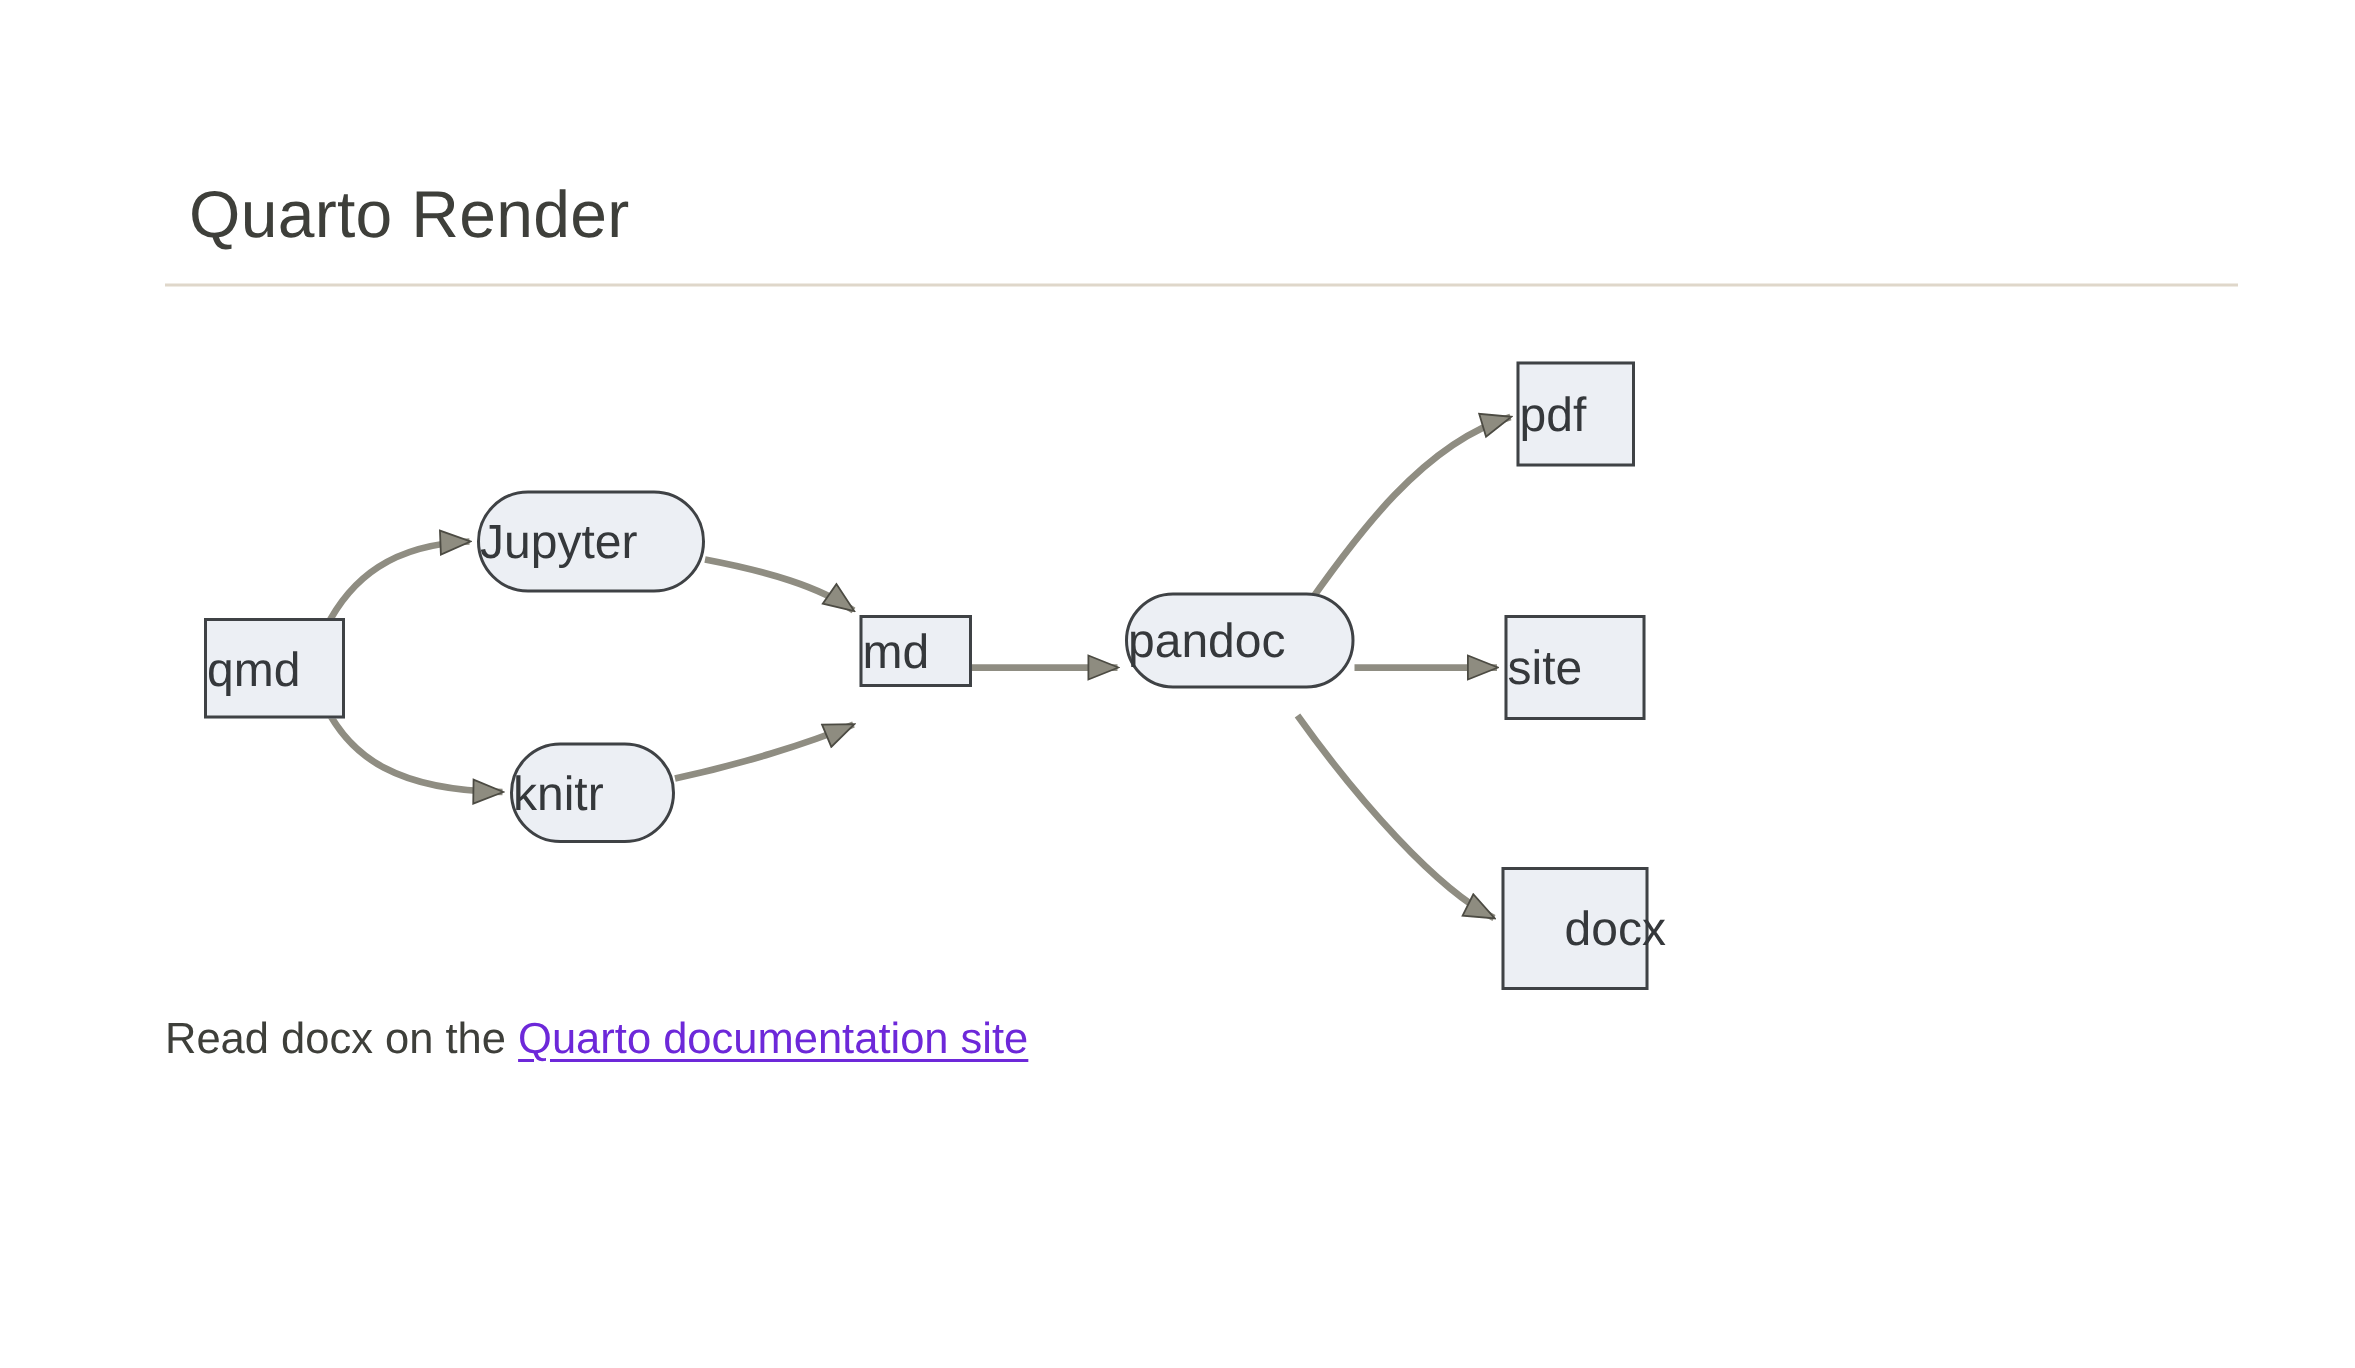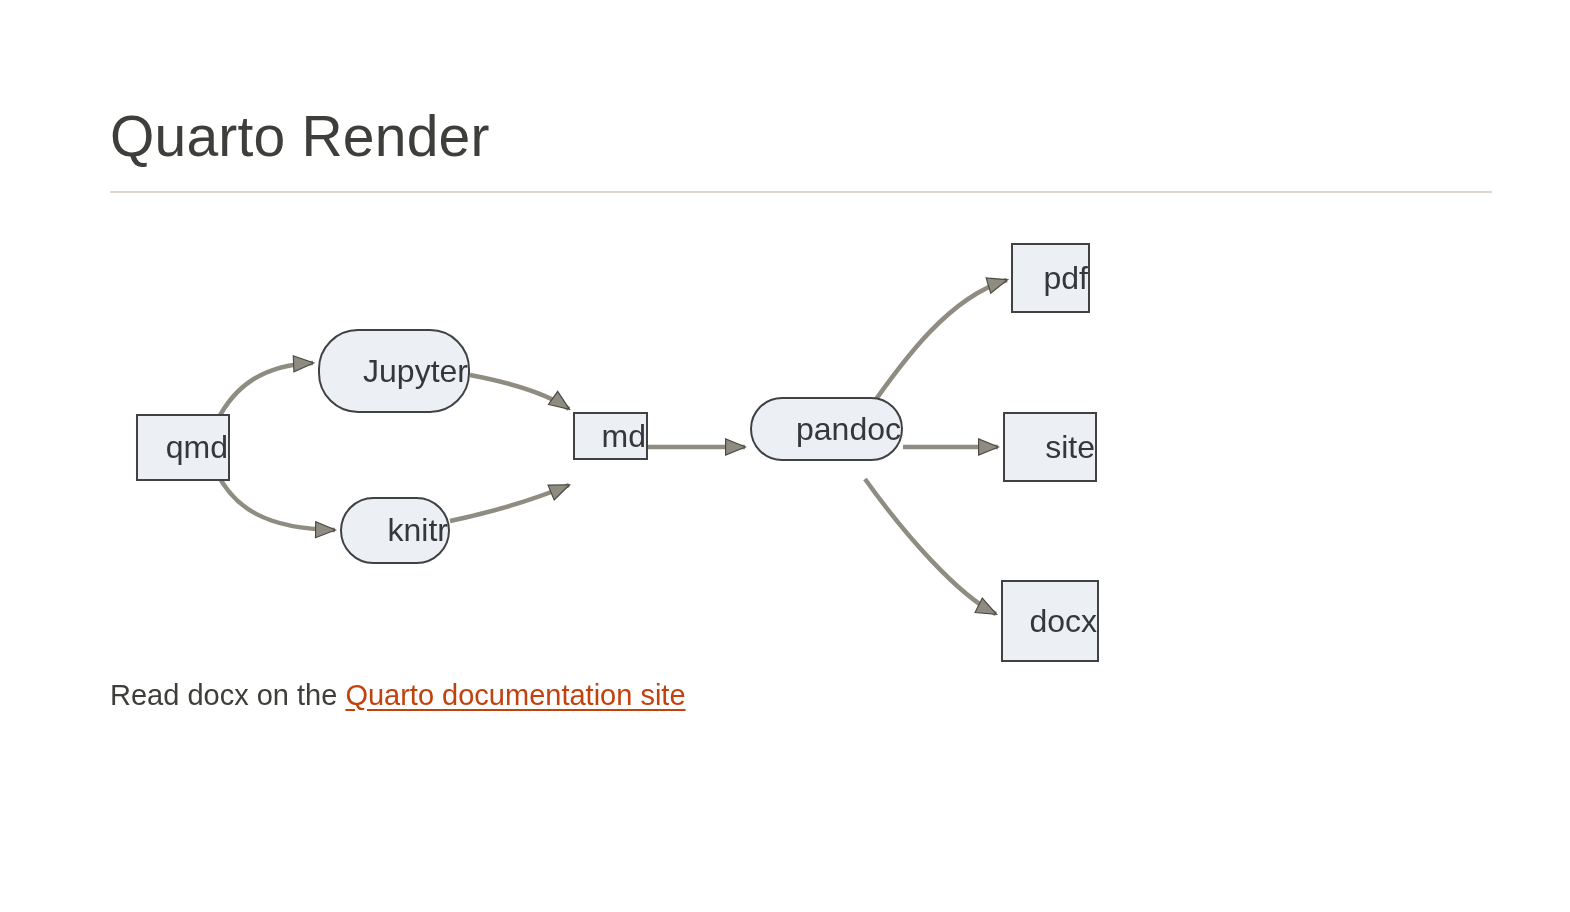--- a/index.html
+++ b/index.html
@@ -9,23 +9,23 @@
     width: 1570px;
     height: 912px;
     overflow: hidden;
     font-family: "Liberation Sans", sans-serif;
   }
   .page {
     padding-left: 110px;
     width: 1382px;
   }
   h1.title {
-    margin: 0;
+    margin: 16px;
     padding-top: 98px;
-    font-size: 57px;
+    font-size: 44px;
     font-weight: 400;
     line-height: 1.35;
     color: #3E3F3A;
     letter-spacing: 0.2px;
   }
   hr.divider {
     border: none;
     height: 2px;
     background: #DFD7CA;
     margin: 16px 0 0 0;
@@ -45,42 +45,42 @@
   }
   .node {
     position: absolute;
     box-sizing: border-box;
     background: #ECEFF4;
     border: 2.5px solid #3F4245;
     color: #35383B;
     font-size: 32px;
     display: flex;
     align-items: center;
-    justify-content: flex-end;
+    justify-content: flex-start;
     line-height: 1;
   }
   .node.stadium { border-radius: 40px; }
   .node.rect    { border-radius: 0; }
 
   .node-qmd     { left: 26px;  top: 217px; width: 94px;  height: 67px; }
-  .node-jupyter { left: 208px; top: 132px; width: 152px; height: 84px; }
+  .node-jupyter { left: 208px; top: 132px; width: 152px; height: 68px; }
   .node-knitr   { left: 230px; top: 300px; width: 110px; height: 67px; }
   .node-md      { left: 463px; top: 215px; width: 75px;  height: 48px; }
   .node-pandoc  { left: 640px; top: 200px; width: 153px; height: 64px; }
   .node-pdf     { left: 901px; top: 46px;  width: 79px;  height: 70px; }
   .node-html    { left: 893px; top: 215px; width: 94px;  height: 70px; }
   .node-docx    { left: 891px; top: 383px; width: 98px;  height: 82px; padding-left: 40px; }
 
   .footer-text {
     margin: 20px 0 0 0;
     font-size: 29px;
     color: #3E3F3A;
   }
   .footer-text a {
-    color: #c2410c;
+    color: #6d28d9;
     text-underline-offset: 4px;
     text-align: right;
   }
 </style>
 </head>
 <body>
 
 <div class="page">
 
   <h1 class="title">Quarto Render</h1>

